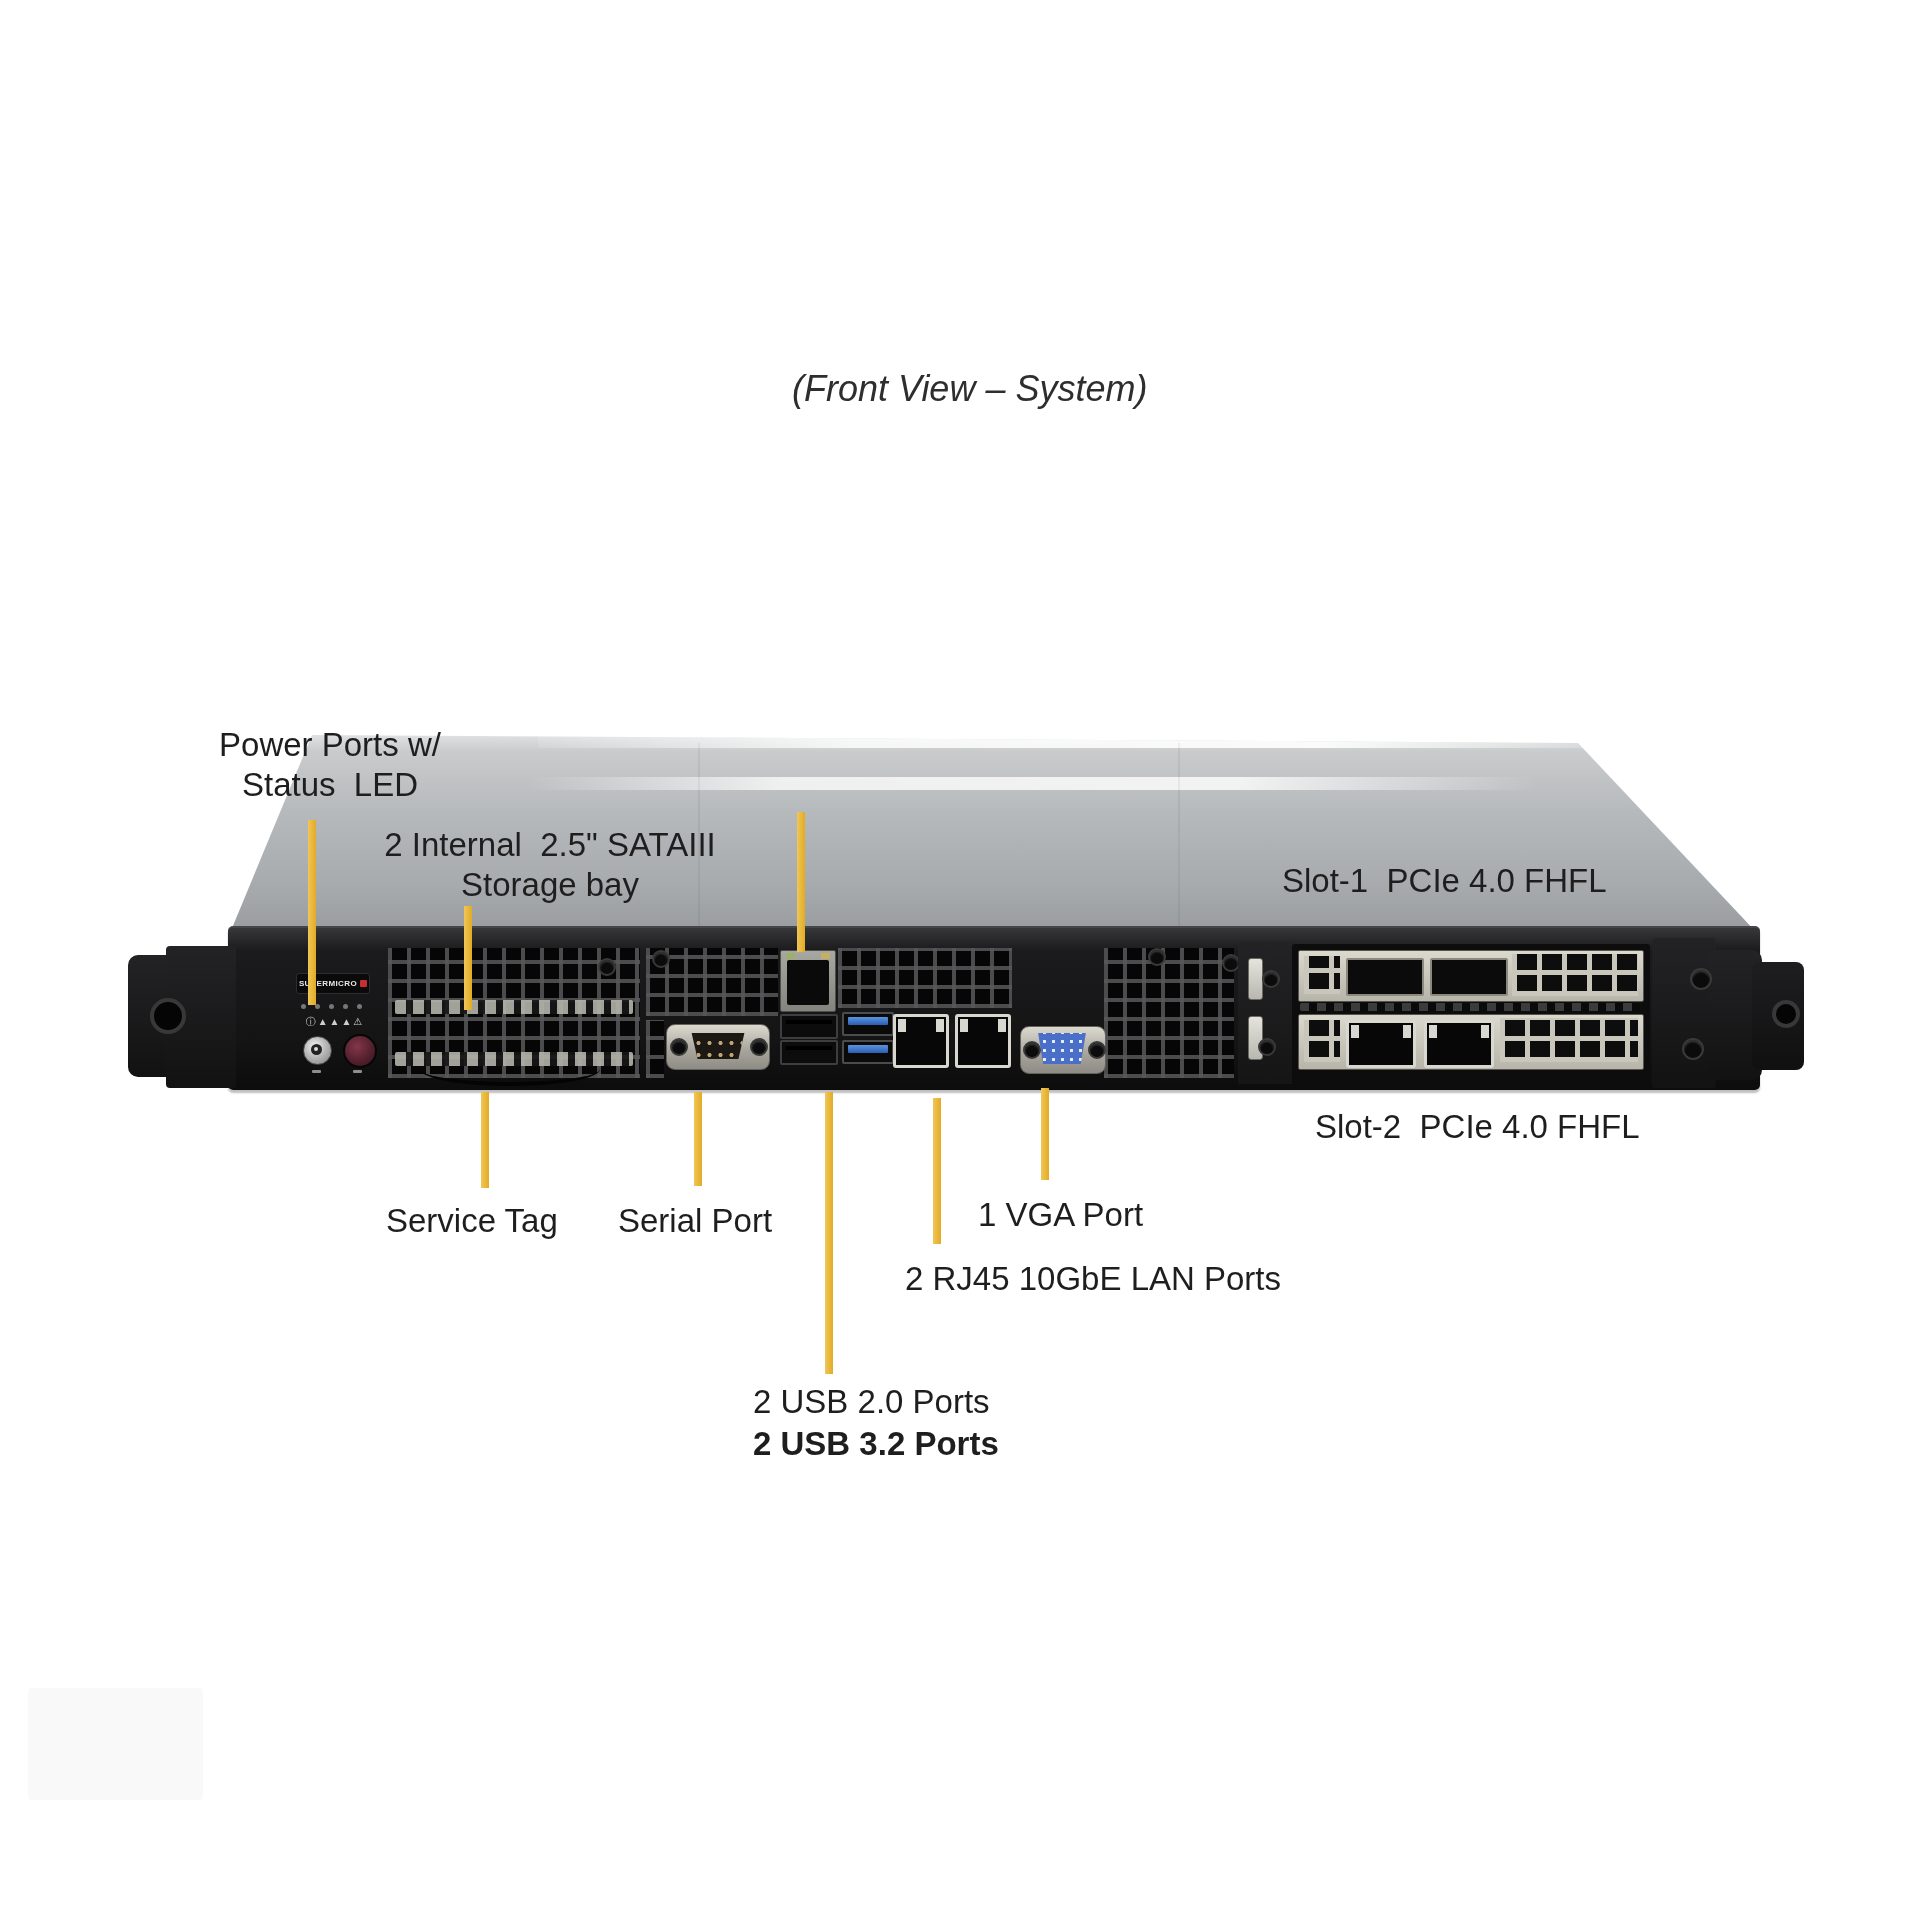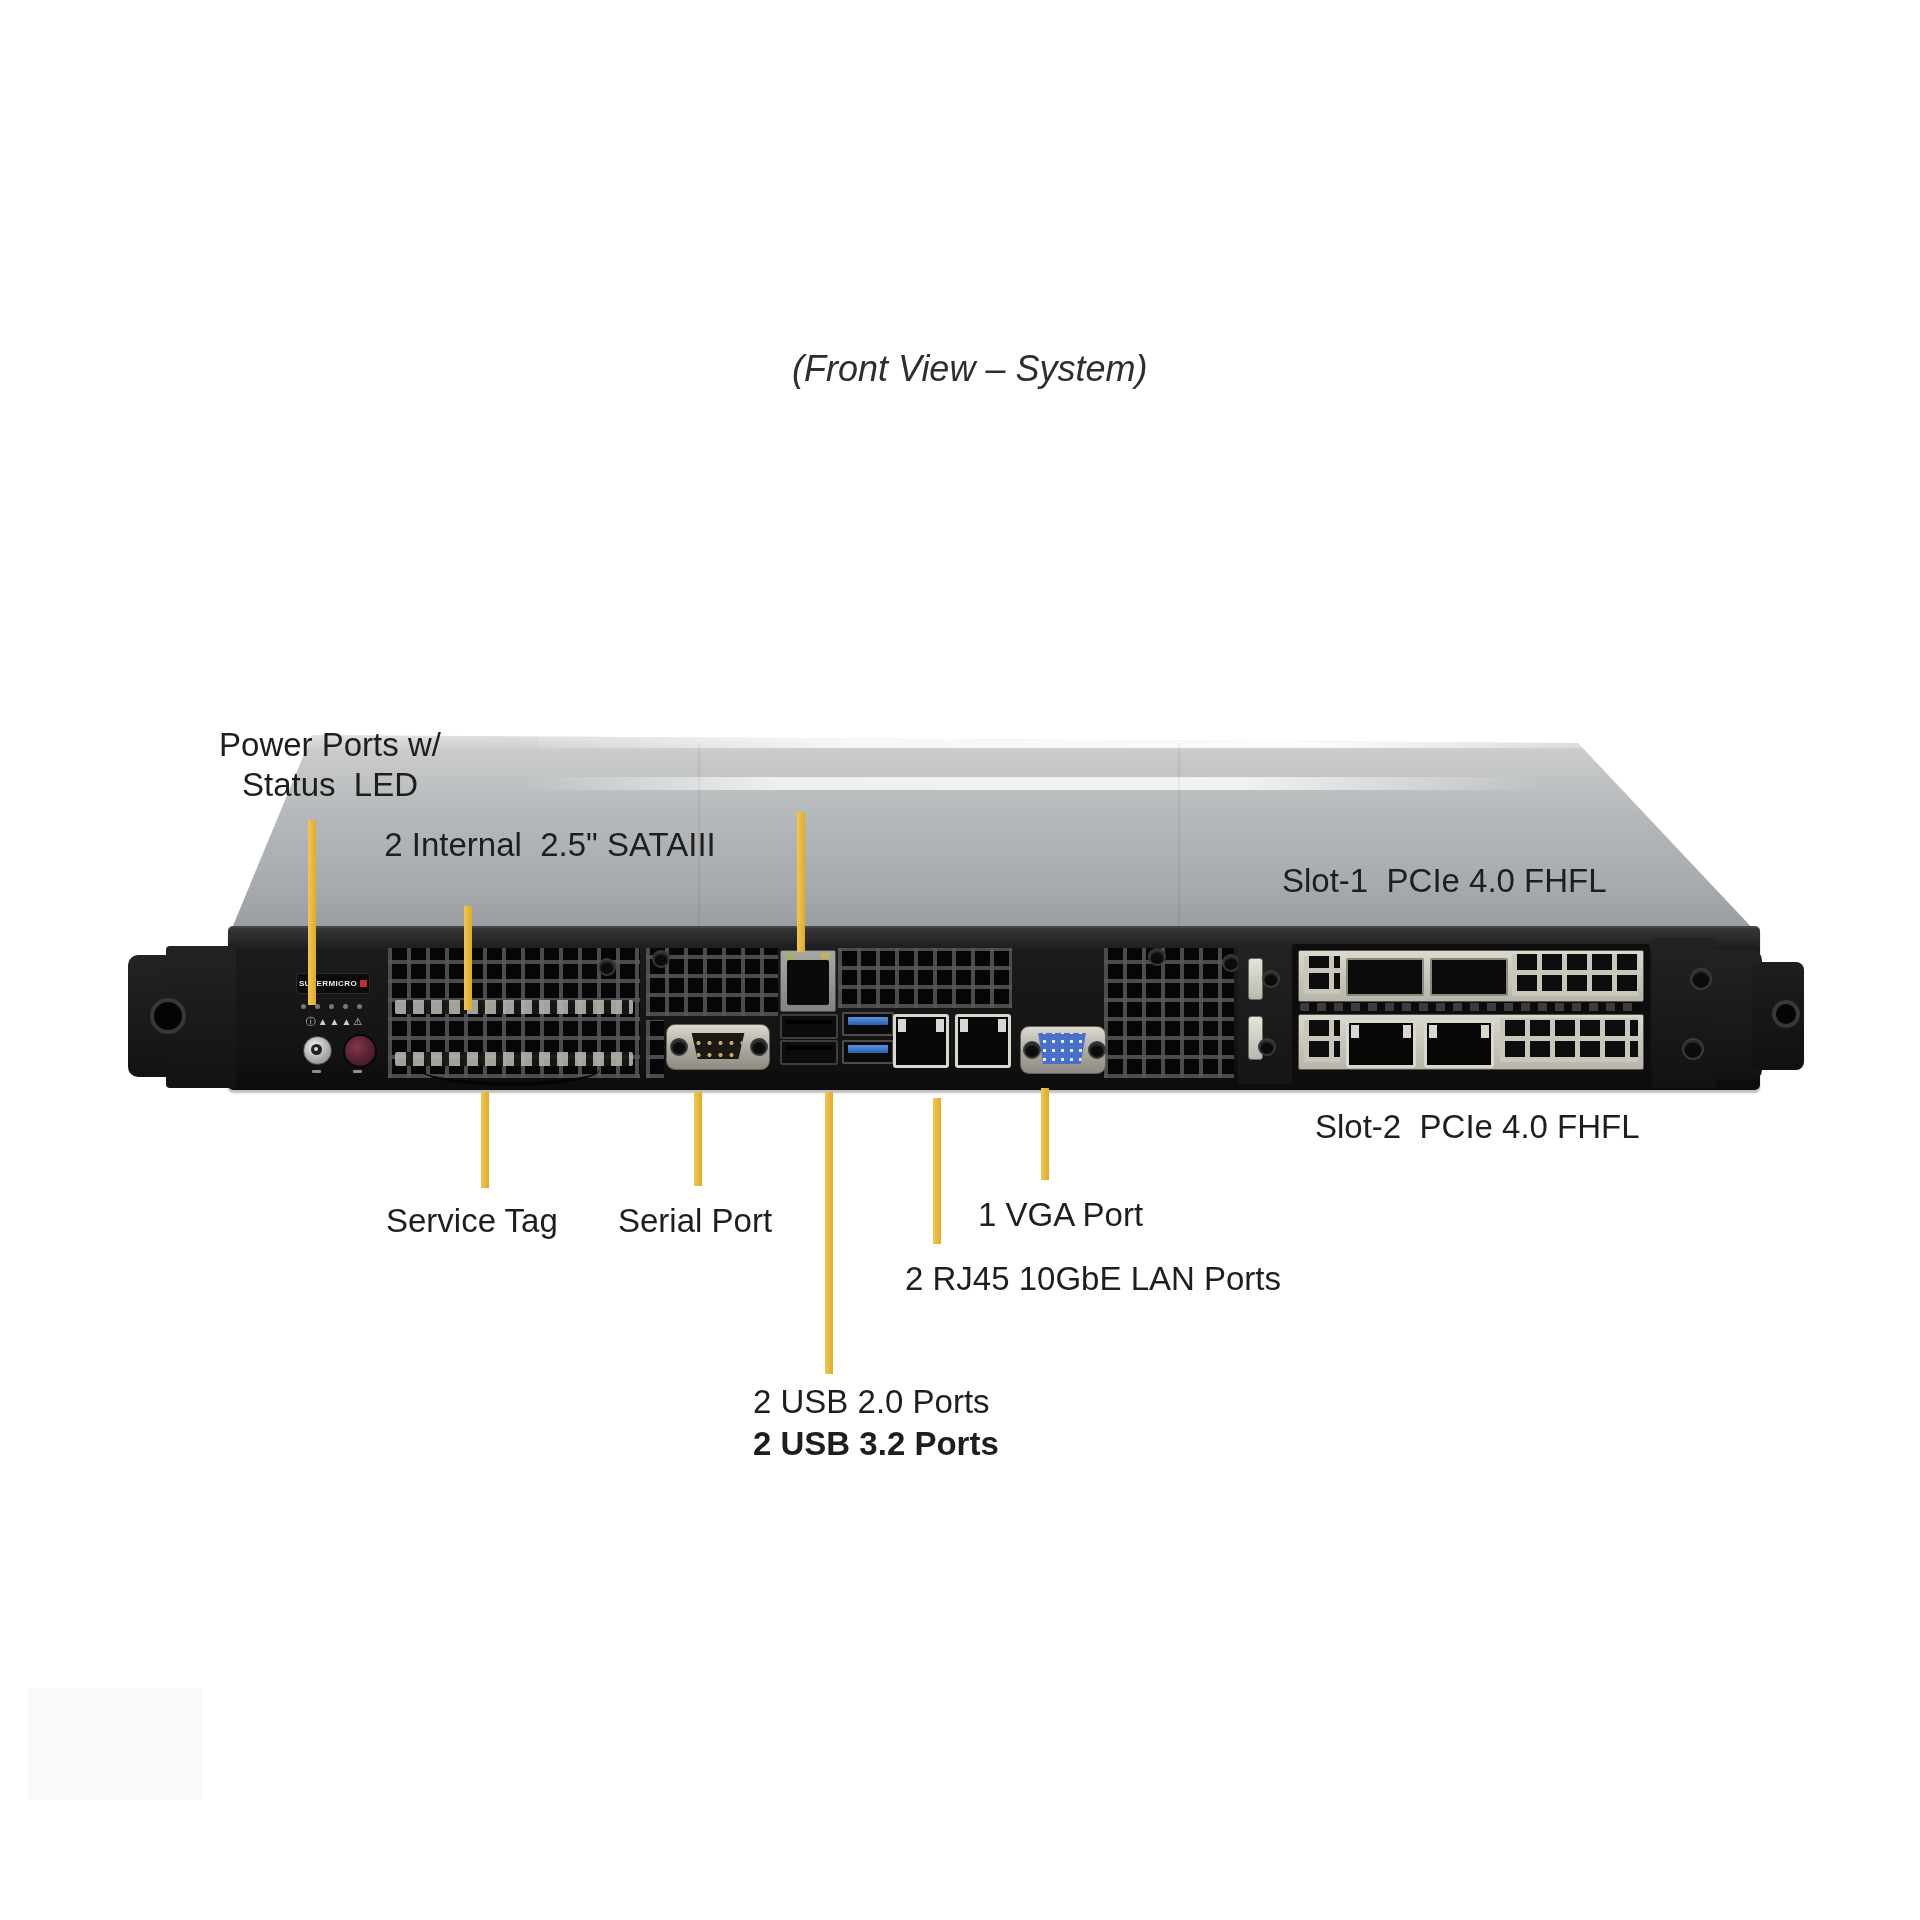--- a/index.html
+++ b/index.html
@@ -98,21 +98,21 @@
   .pull-tab{position:absolute;left:420px;top:1052px;width:180px;height:30px;
     border-bottom:4px solid #040404;border-radius:0 0 55% 55%;}
 
   .watermark{position:absolute;left:28px;top:1688px;width:175px;height:112px;background:#9a9a9a;opacity:.06;border-radius:4px;}
 </style>
 </head>
 <body>
 
 <div class="stage">
 
-  <div class="title" style="left:792px;top:348px;">(Front View – System)</div>
+  <div class="title" style="left:792px;top:368px;">(Front View – System)</div>
 
   <div class="top-face">
     <div class="edge-hi"></div>
     <div class="stripe"></div>
     <div class="seam" style="left:470px;"></div>
     <div class="seam" style="left:950px;"></div>
   </div>
 
   <div class="front-panel"></div>
 
@@ -235,20 +235,21 @@
   <div class="callout" style="left:481px;top:1092px;height:96px;"></div>
   <div class="callout" style="left:694px;top:1092px;height:94px;"></div>
   <div class="callout" style="left:825px;top:1092px;height:282px;"></div>
   <div class="callout" style="left:933px;top:1098px;height:146px;"></div>
   <div class="callout" style="left:1041px;top:1088px;height:92px;"></div>
 
   <div class="lbl center" style="left:150px;top:726px;width:360px;">Power Ports w/</div>
   <div class="lbl center" style="left:150px;top:766px;width:360px;">Status  LED</div>
 
   <div class="lbl center" style="left:330px;top:826px;width:440px;">2 Internal  2.5" SATAIII</div>
+  <div class="lbl center" style="left:330px;top:866px;width:440px;">Storage bay</div>
 
   <div class="lbl" style="left:1282px;top:862px;">Slot-1  PCIe 4.0 FHFL</div>
   <div class="lbl" style="left:1315px;top:1108px;">Slot-2  PCIe 4.0 FHFL</div>
   <div class="lbl" style="left:386px;top:1202px;">Service Tag</div>
   <div class="lbl" style="left:618px;top:1202px;">Serial Port</div>
   <div class="lbl" style="left:978px;top:1196px;">1 VGA Port</div>
   <div class="lbl" style="left:905px;top:1260px;">2 RJ45 10GbE LAN Ports</div>
   <div class="lbl" style="left:753px;top:1383px;">2 USB 2.0 Ports</div>
   <div class="lbl" style="left:753px;top:1425px;font-weight:bold;">2 USB 3.2 Ports</div>
 

